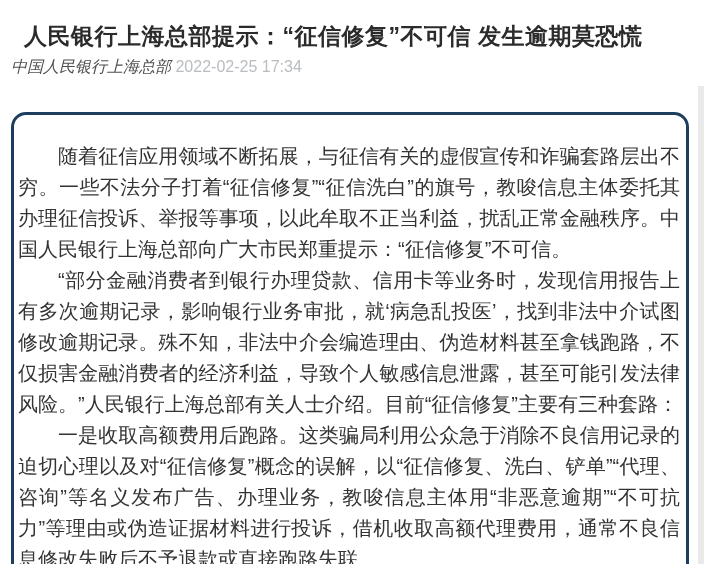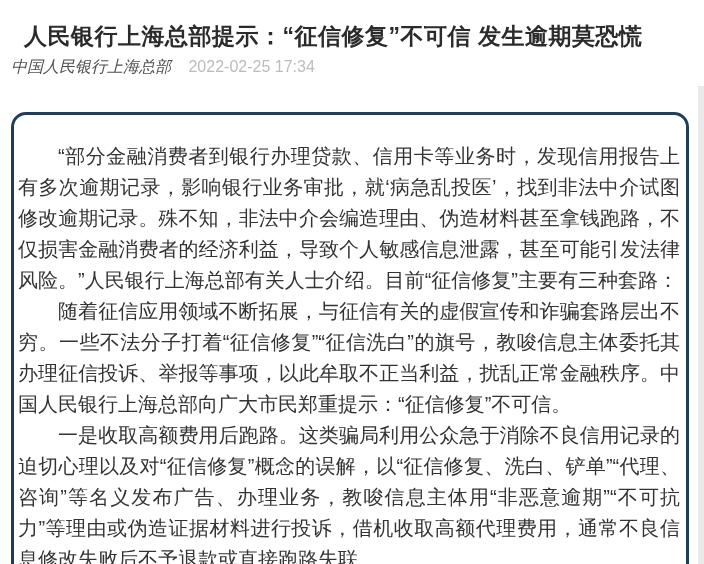--- a/index.html
+++ b/index.html
@@ -25,21 +25,21 @@
     letter-spacing: 0.5px;
   }
   .meta {
     position: absolute;
     left: 11px;
     top: 57px;
     font-size: 16px;
     white-space: nowrap;
   }
   .source { color: var(--source-text, #4f4f4f); font-style: italic; }
-  .date { color: var(--date-text, #b9bcc0); margin-left: 13px; }
+  .date { color: var(--date-text, #b9bcc0); }
   .content-box {
     position: absolute;
     left: 11px;
     top: 112px;
     width: 678px;
     height: 500px; 
     box-sizing: border-box;
     border: 3px solid var(--box-border, #1d3e5e);
     border-radius: 15px;
     background: #ffffff;
@@ -68,20 +68,20 @@
 <div class="page">
 
   <h1 class="title">人民银行上海总部提示：“征信修复”不可信 发生逾期莫恐慌</h1>
 
   <div class="meta">
     <span class="source">中国人民银行上海总部</span>
     <span class="date">2022-02-25 17:34</span>
   </div>
 
   <div class="content-box">
+    <p class="para">随着征信应用领域不断拓展，与征信有关的虚假宣传和诈骗套路层出不穷。一些不法分子打着“征信修复”“征信洗白”的旗号，教唆信息主体委托其办理征信投诉、举报等事项，以此牟取不正当利益，扰乱正常金融秩序。中国人民银行上海总部向广大市民郑重提示：“征信修复”不可信。</p>
     <p class="para">“部分金融消费者到银行办理贷款、信用卡等业务时，发现信用报告上有多次逾期记录，影响银行业务审批，就‘病急乱投医’，找到非法中介试图修改逾期记录。殊不知，非法中介会编造理由、伪造材料甚至拿钱跑路，不仅损害金融消费者的经济利益，导致个人敏感信息泄露，甚至可能引发法律风险。”人民银行上海总部有关人士介绍。目前“征信修复”主要有三种套路：</p>
-    <p class="para">随着征信应用领域不断拓展，与征信有关的虚假宣传和诈骗套路层出不穷。一些不法分子打着“征信修复”“征信洗白”的旗号，教唆信息主体委托其办理征信投诉、举报等事项，以此牟取不正当利益，扰乱正常金融秩序。中国人民银行上海总部向广大市民郑重提示：“征信修复”不可信。</p>
     <p class="para">一是收取高额费用后跑路。这类骗局利用公众急于消除不良信用记录的迫切心理以及对“征信修复”概念的误解，以“征信修复、洗白、铲单”“代理、咨询”等名义发布广告、办理业务，教唆信息主体用“非恶意逾期”“不可抗力”等理由或伪造证据材料进行投诉，借机收取高额代理费用，通常不良信息修改失败后不予退款或直接跑路失联。</p>
   </div>
 
   <div class="edge-strip"></div>
 
 </div>
 
 </body></html>

